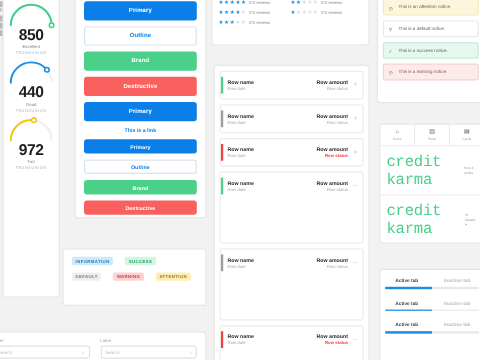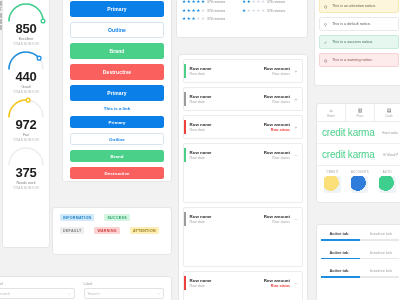--- a/index.html
+++ b/index.html
@@ -95,21 +95,21 @@
   
   #mnav-title { left: 316px; top: 96px; }
   #mnav { left: 316px; top: 103px; width: 88px; height: 100px; overflow: hidden; }
   .mn-tabs { display: flex; border-bottom: 1px solid #ededed; }
   .mn-tab { flex: 1; padding: 3px 0 3px; text-align: center; border-right: 1px solid #ededed; }
   .mn-tab:last-child { border-right: none; }
   .mn-ico { font-size: 5px; color: #5a5a5a; line-height: 6px; }
   .mn-lbl { font-size: 2.8px; color: #aaa; margin-top: 1px; }
   .mn-brandrow { display: flex; align-items: center; justify-content: space-between;
                  padding: 5px 5px; border-bottom: 1px solid #f0f0f0; }
-  .mn-logo { font-size: 10px; color: #4bd08a; letter-spacing: -.2px; font-family: Liberation Sans, sans-serif; }
+  .mn-logo { font-size: 13px; color: #4bd08a; letter-spacing: -.2px; font-family: Liberation Mono, monospace; }
   .mn-link { font-size: 2.8px; color: #9a9a9a; }
   .mn-cats { display: flex; padding: 4px 2px 0; }
   .mn-cat { flex: 1; text-align: center; }
   .mn-cat-lbl { font-size: 2.8px; color: #9a9a9a; letter-spacing: .3px; }
   .mn-cat-img { width: 17px; height: 17px; margin: 2px auto 0; border-radius: 3px; }
 
   
   #tabs-title { left: 316px; top: 217px; }
   #tabs { left: 316px; top: 224px; width: 88px; height: 82px; padding: 6px 4px; }
   .tabset { margin-bottom: 9px; }
@@ -149,28 +149,20 @@
       <div class="gauge">
         <svg width="40" height="26">
           <path d="M 3 20 A 17 17 0 0 1 37 20" fill="none" stroke="#ededed" stroke-width="1.6"></path>
           <path d="M 3 20 A 17 17 0 0 1 37 20" fill="none" stroke="#f5c518" stroke-width="1.6" stroke-linecap="round" stroke-dasharray="53.40707511102649" stroke-dashoffset="24.567254551072182"></path>
           <circle cx="22.130664970593177" cy="3.134050077653878" r="1.9" fill="#fff" stroke="#f5c518" stroke-width="1.3"></circle>
         </svg>
         <div class="g-score">972</div>
         <div class="g-label">Fair</div>
         <div class="g-bureau">TRANSUNION</div>
       </div>
-      <div class="gauge">
-        <svg width="40" height="26">
-          <path d="M 3 20 A 17 17 0 0 1 37 20" fill="none" stroke="#ededed" stroke-width="1.6"></path>
-        </svg>
-        <div class="g-score">375</div>
-        <div class="g-label">Needs work</div>
-        <div class="g-bureau">TRANSUNION</div>
-      </div>
     </div>
 
   <div class="panel" id="buttons">
       <div class="btn lg primary">Primary</div>
       <div class="btn lg outline">Outline</div>
       <div class="btn lg brand">Brand</div>
       <div class="btn lg destructive">Destructive</div>
       <div class="btn lg primary">Primary</div>
       <div class="btn-link">This is a link</div>
       <div class="btn sm primary">Primary</div>

